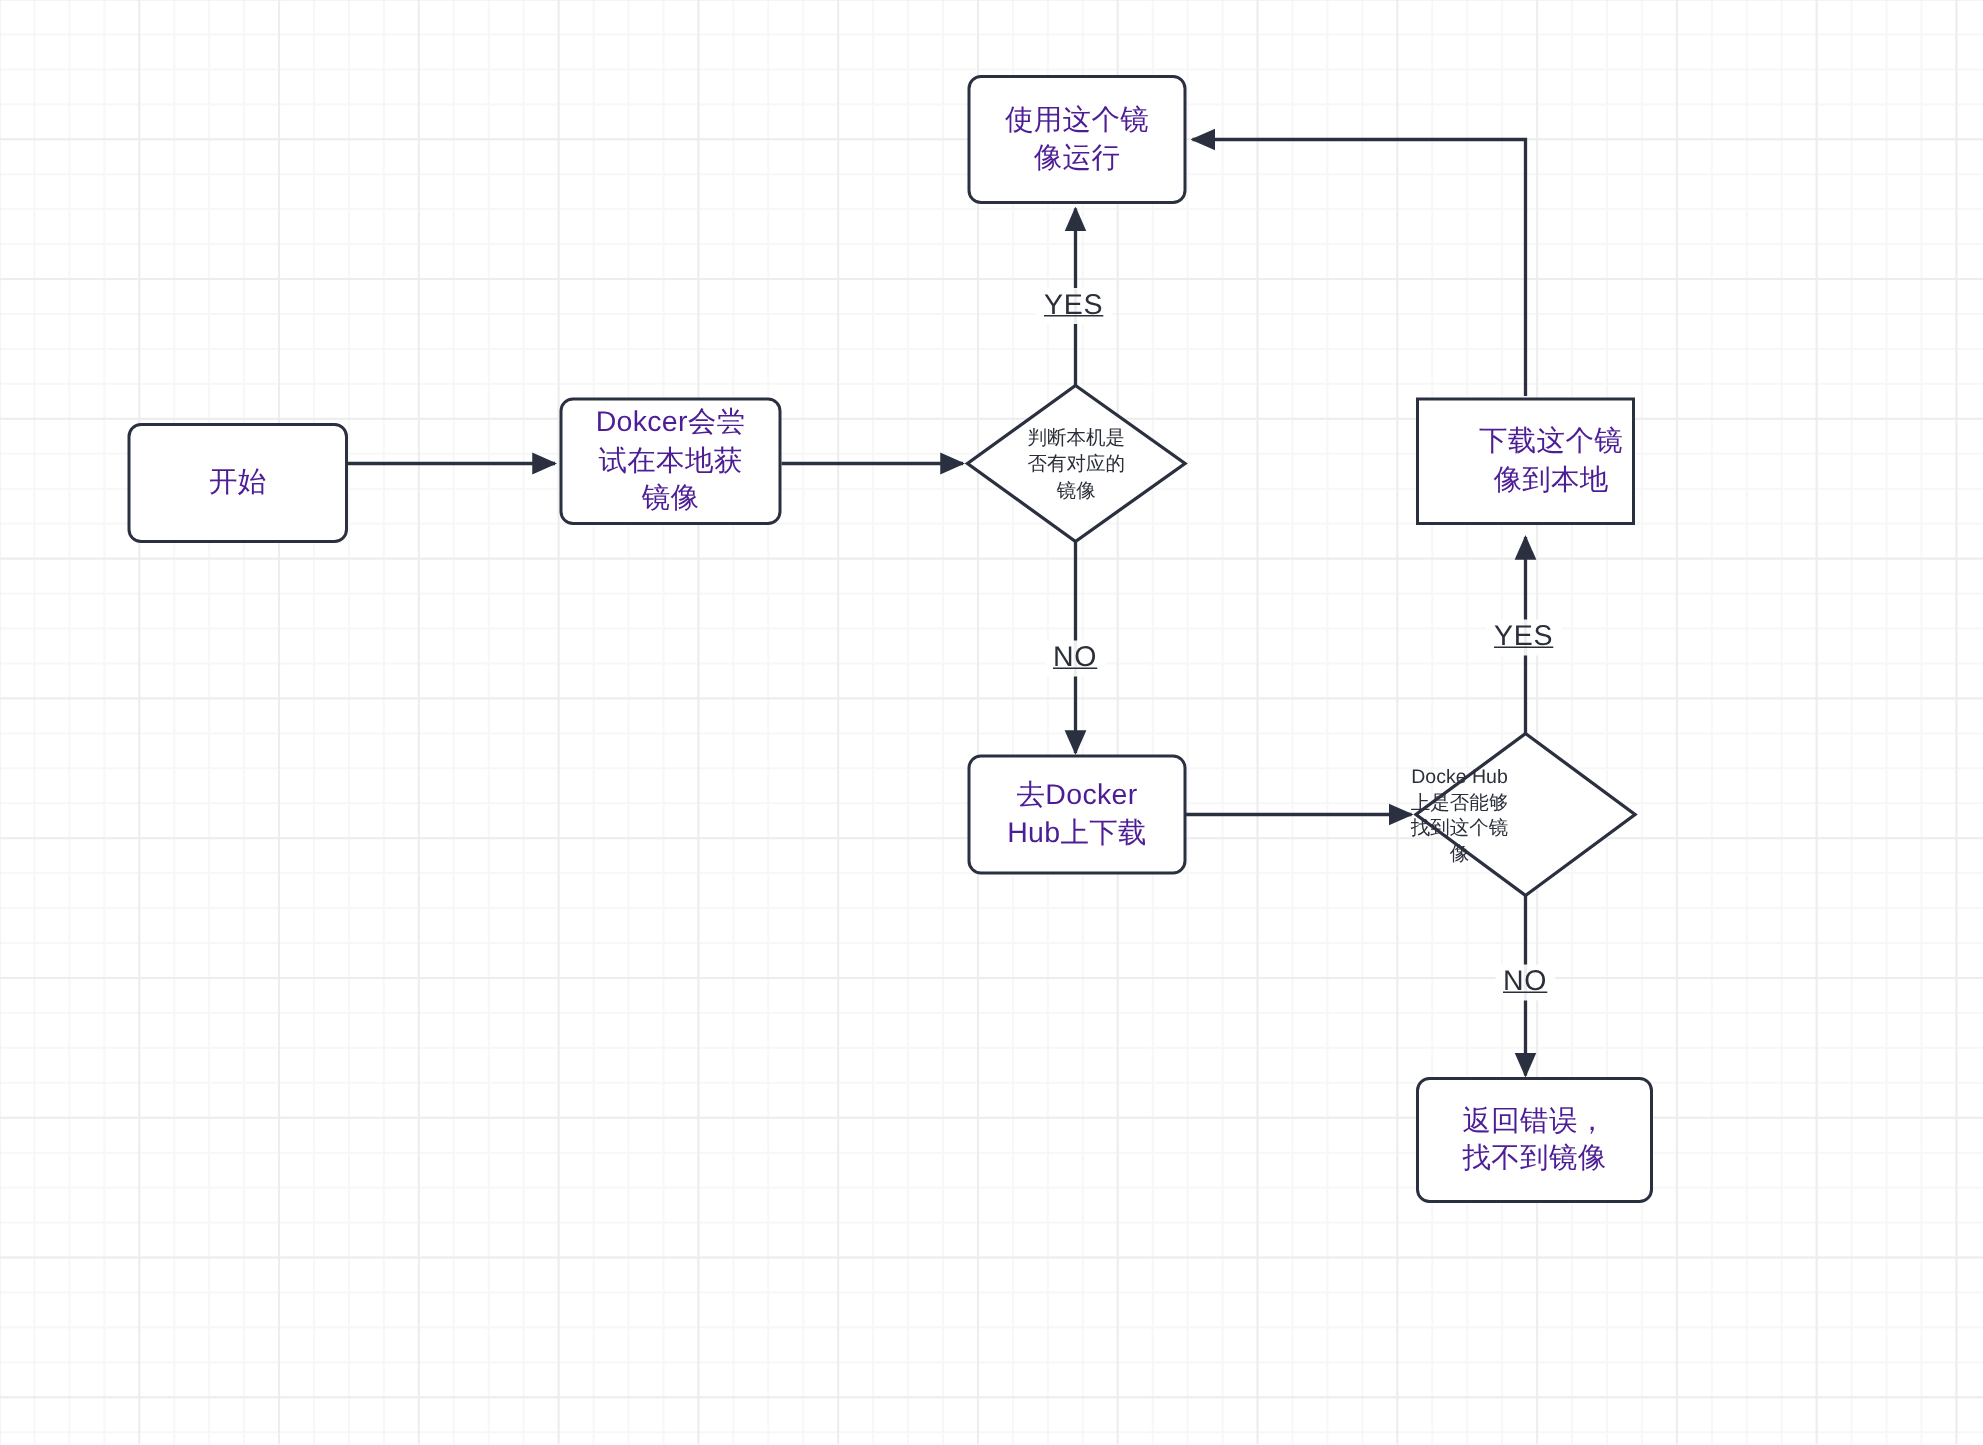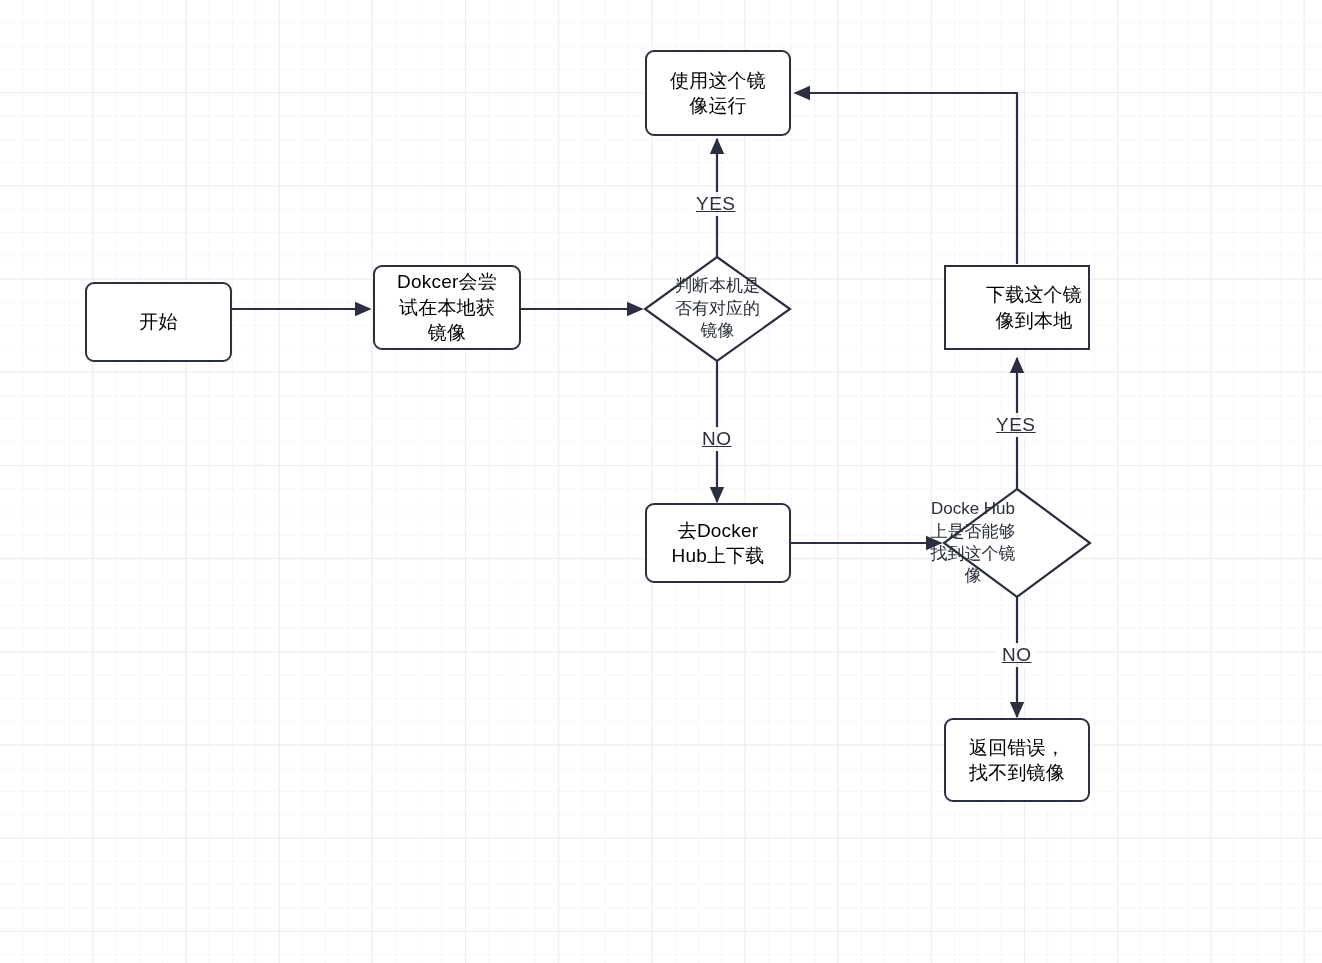--- a/index.html
+++ b/index.html
@@ -37,21 +37,21 @@
     height: 963px;
     pointer-events: none;
   }
   .node {
     position: absolute;
     box-sizing: border-box;
     display: flex;
     align-items: center;
     justify-content: center;
     text-align: center;
-    color: #000000;
+    color: #4c1d95;
     font-size: 19px;
     line-height: 1.34;
     letter-spacing: 0.2px;
   }
   .box {
     background: #ffffff;
     border: 2px solid #2b3040;
     border-radius: 9px;
   }
   .box.square {
@@ -66,21 +66,21 @@
     position: absolute;
     display: flex;
     align-items: center;
     justify-content: center;
   }
   .diamond-label {
     position: relative;
     z-index: 2;
     text-align: center;
     color: #2a2f3a;
-    font-size: 17px;
+    font-size: 13px;
     line-height: 1.32;
     white-space: pre-line;
     width: 150px;
   }
   .edge-label {
     position: absolute;
     color: #2a2f3a;
     font-size: 19px;
     letter-spacing: 0.5px;
     background: rgba(255,255,255,0.92);
@@ -140,21 +140,21 @@
   <div class="node box" style="left:645px; top:503px; width:146px; height:80px;">
     <span class="txt">去Docker
 Hub上下载</span>
   </div>
 
   <div class="node box square" style="left:944px; top:265px; width:146px; height:85px;">
     <span class="txt">下载这个镜
 像到本地</span>
   </div>
 
-  <div class="node box" style="left:944px; top:718px; width:146px; height:84px;">
+  <div class="node box" style="left:944px; top:718px; width:158px; height:84px;">
     <span class="txt">返回错误，
 找不到镜像</span>
   </div>
 
   <div class="diamond-wrap" style="left:645px; top:257px; width:145px; height:104px;">
     <div class="diamond-label">判断本机是
 否有对应的
 镜像</div>
   </div>
 

